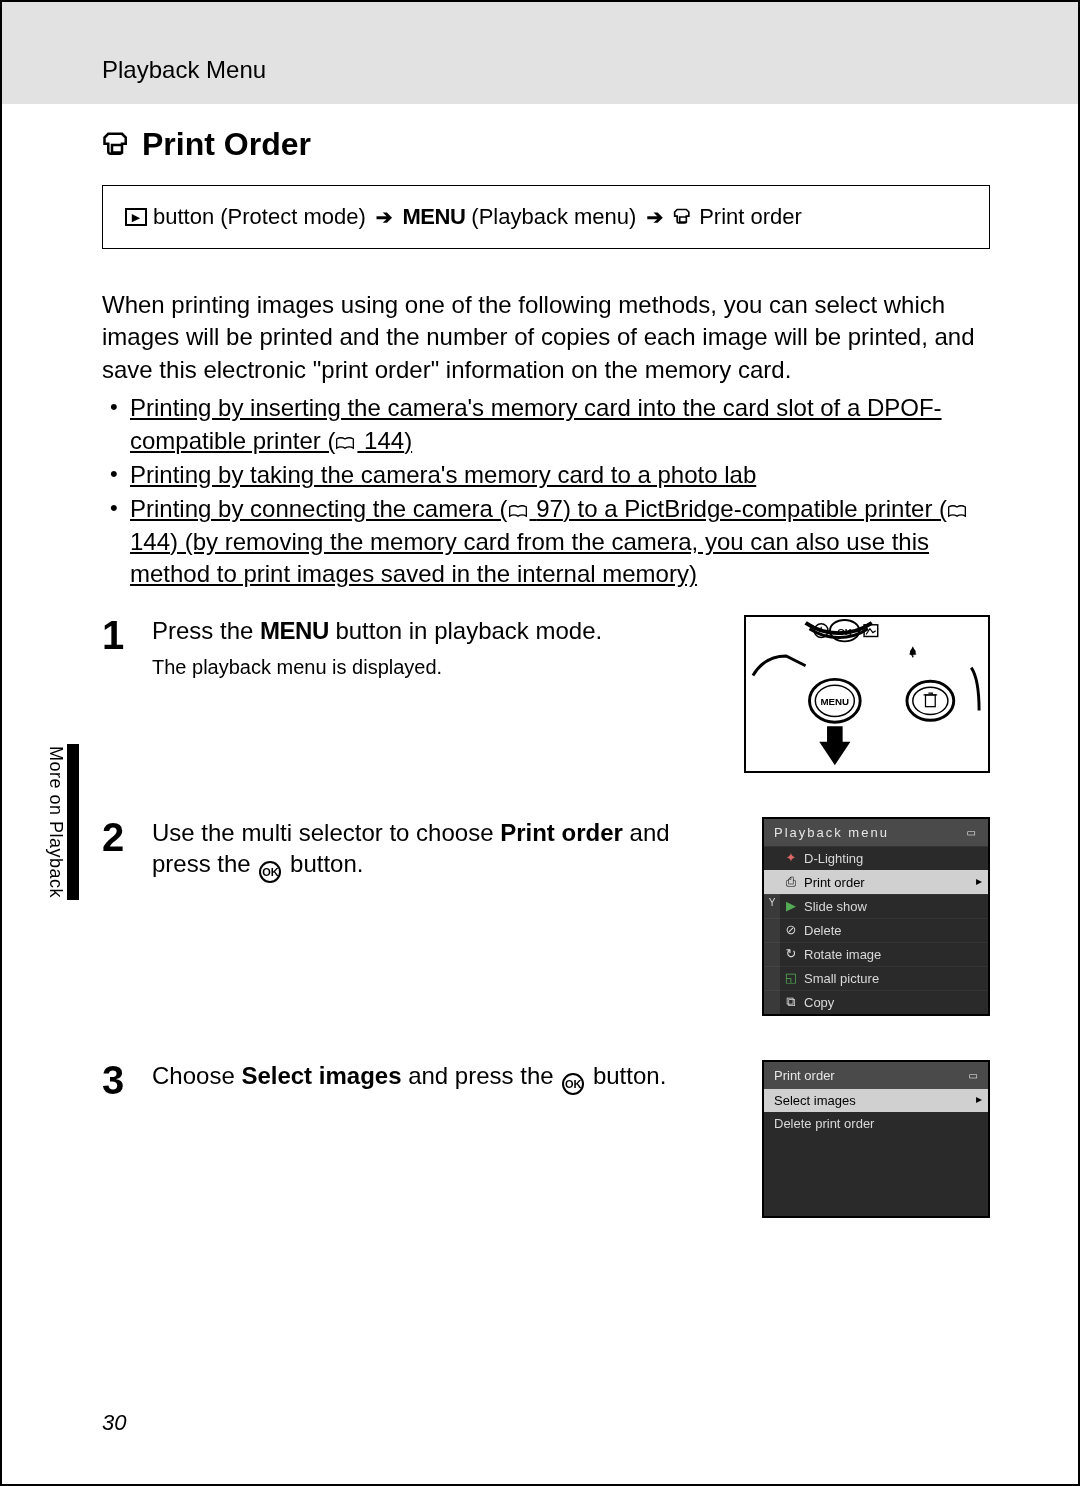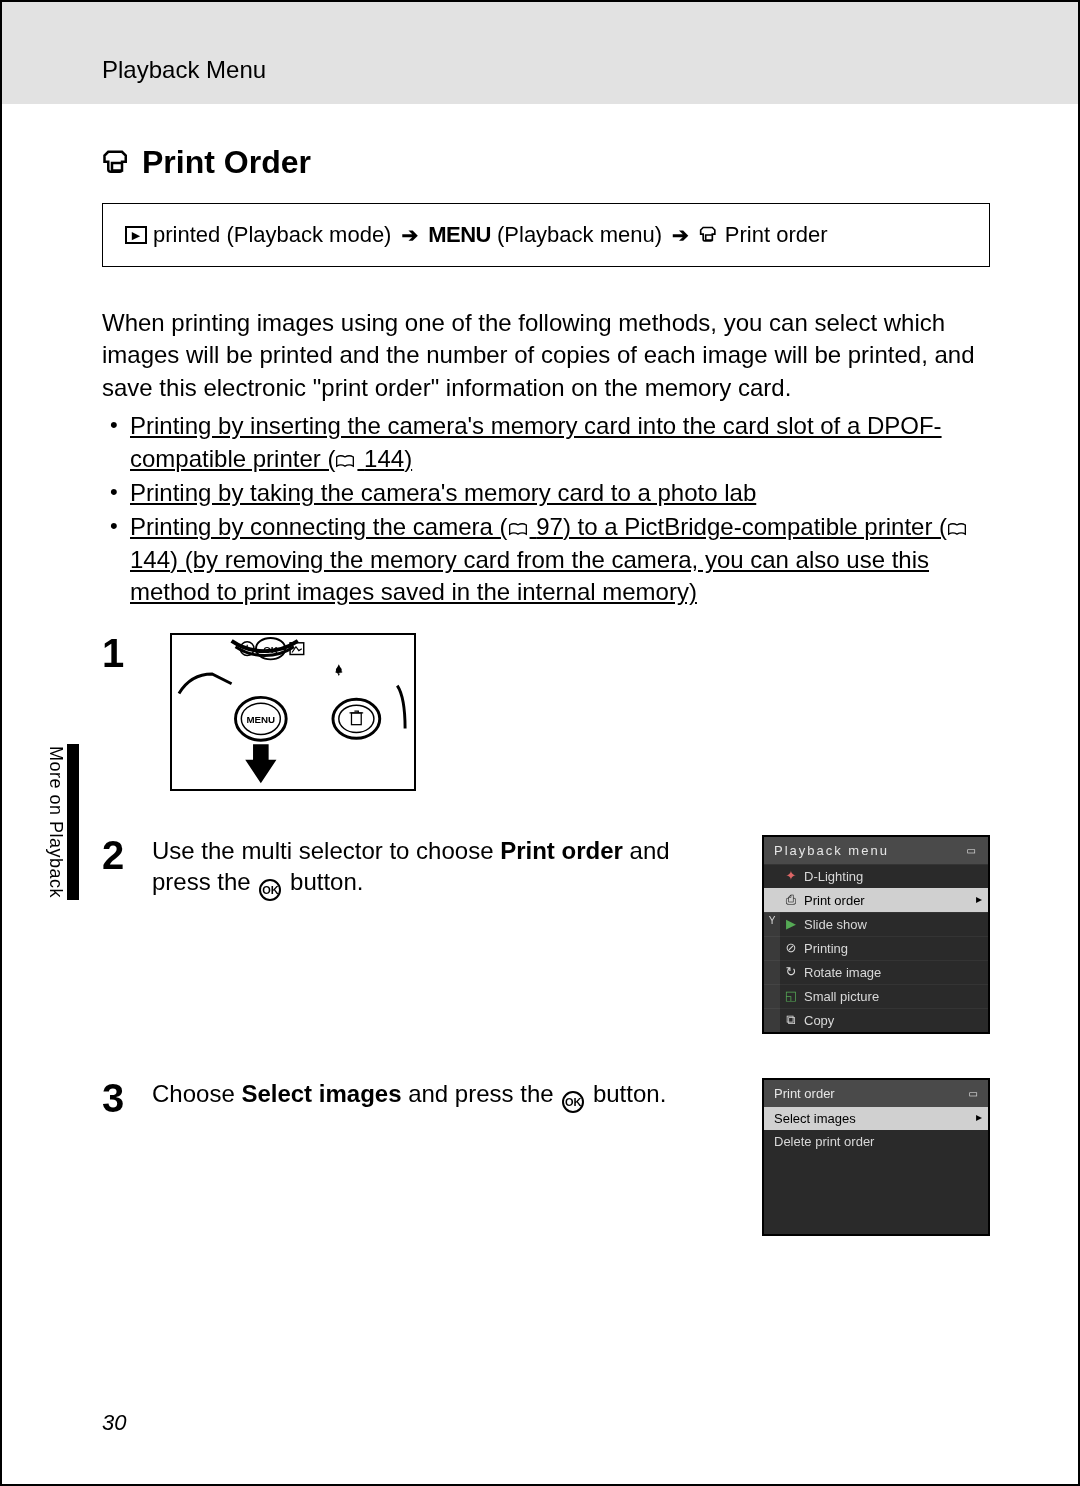--- a/index.html
+++ b/index.html
@@ -11,21 +11,21 @@
     position: relative;
   }
   .grayband {
     background: #e2e2e2;
     height: 102px;
     padding: 54px 0 0 100px;
     font-size: 24px;
     color: #000;
   }
   .content {
-    padding: 40px 88px 0 100px;
+    padding: 22px 88px 0 100px;
   }
   .title {
     font-size: 32px;
     font-weight: 700;
     display: flex;
     align-items: center;
     gap: 10px;
     margin-bottom: 22px;
   }
   .printorder-icon {
@@ -236,21 +236,21 @@
     <span class="printorder-icon">
       <svg viewBox="0 0 24 24">
           <path d="M5 3 h11 l3 3 v5 h-3 v6 a2 2 0 0 1 -2 2 h-7 a2 2 0 0 1 -2 -2 v-6 h-3 v-5 z M8 12 h8 v6 h-8 z" fill="none" stroke="#000" stroke-width="2"></path>
         </svg>
     </span>
     <span>Print Order</span>
   </div>
 
   <div class="navbox">
     <span class="play-box inline-icon">▶</span>
-    <span>printed (Playback mode)</span>
+    <span>button (Protect mode)</span>
     <span class="arrow">➔</span>
     <span class="menuword">MENU</span>
     <span>(Playback menu)</span>
     <span class="arrow">➔</span>
     <span class="inline-icon">
       <svg width="20" height="20" viewBox="0 0 24 24">
           <path d="M5 3 h11 l3 3 v5 h-3 v6 a2 2 0 0 1 -2 2 h-7 a2 2 0 0 1 -2 -2 v-6 h-3 v-5 z M8 12 h8 v6 h-8 z" fill="none" stroke="#000" stroke-width="2"></path>
         </svg>
     </span>
     <span>Print order</span>
@@ -277,20 +277,26 @@
             <path d="M2 3 q5 -3 10 0 q5 -3 10 0 v11 q-5 -3 -10 0 q-5 -3 -10 0 z" fill="none" stroke="#000" stroke-width="1.6"></path>
           </svg>
         </span> <span>144</span><span>) (by removing the memory card from the camera, you can also use this method to print images saved in the internal memory)</span>
     </li>
   </ul>
 
   <div class="steps">
 
     <div class="step">
       <div class="num">1</div>
+      <div class="body">
+        <div class="head">
+          <span>Press the </span><span class="menuword">MENU</span><span> button in playback mode.</span>
+        </div>
+        <div class="sub">The playback menu is displayed.</div>
+      </div>
       <div class="illus camera-box">
         <svg viewBox="0 0 246 158">
           <rect x="4" y="4" width="238" height="150" fill="#fff" stroke="none"></rect>
 
           <path d="M60 6 A60 60 0 0 0 128 6" fill="none" stroke="#000" stroke-width="4"></path>
           <path d="M64 12 A54 54 0 0 0 124 12" fill="none" stroke="#000" stroke-width="3"></path>
 
           <circle cx="76" cy="14" r="7" fill="none" stroke="#000" stroke-width="1.5"></circle>
           <path d="M76 10 v4 l3 2" stroke="#000" stroke-width="1.2" fill="none"></path>
 
@@ -333,21 +339,21 @@
           <span style="font-size:10px;">▭</span>
         </div>
         <div class="body" id="lcd1-body">
           <div class="leftstrip">
             <div class="ic" style="background:#555;">▶</div>
             <div class="ic">Y</div>
           </div>
         <div class="row"><span class="ricon" style="color: rgb(221, 102, 102);">✦</span><span>D-Lighting</span></div>
             <div class="row selected"><span class="ricon">⎙</span><span>Print order</span></div>
             <div class="row"><span class="ricon" style="color: rgb(85, 170, 85);">▶</span><span>Slide show</span></div>
-            <div class="row"><span class="ricon">⊘</span><span>Printing</span></div>
+            <div class="row"><span class="ricon">⊘</span><span>Delete</span></div>
             <div class="row"><span class="ricon">↻</span><span>Rotate image</span></div>
             <div class="row"><span class="ricon" style="color: rgb(85, 170, 85);">◱</span><span>Small picture</span></div>
             <div class="row"><span class="ricon">⧉</span><span>Copy</span></div>
           </div>
       </div>
     </div>
 
     <div class="step">
       <div class="num">3</div>
       <div class="body">

